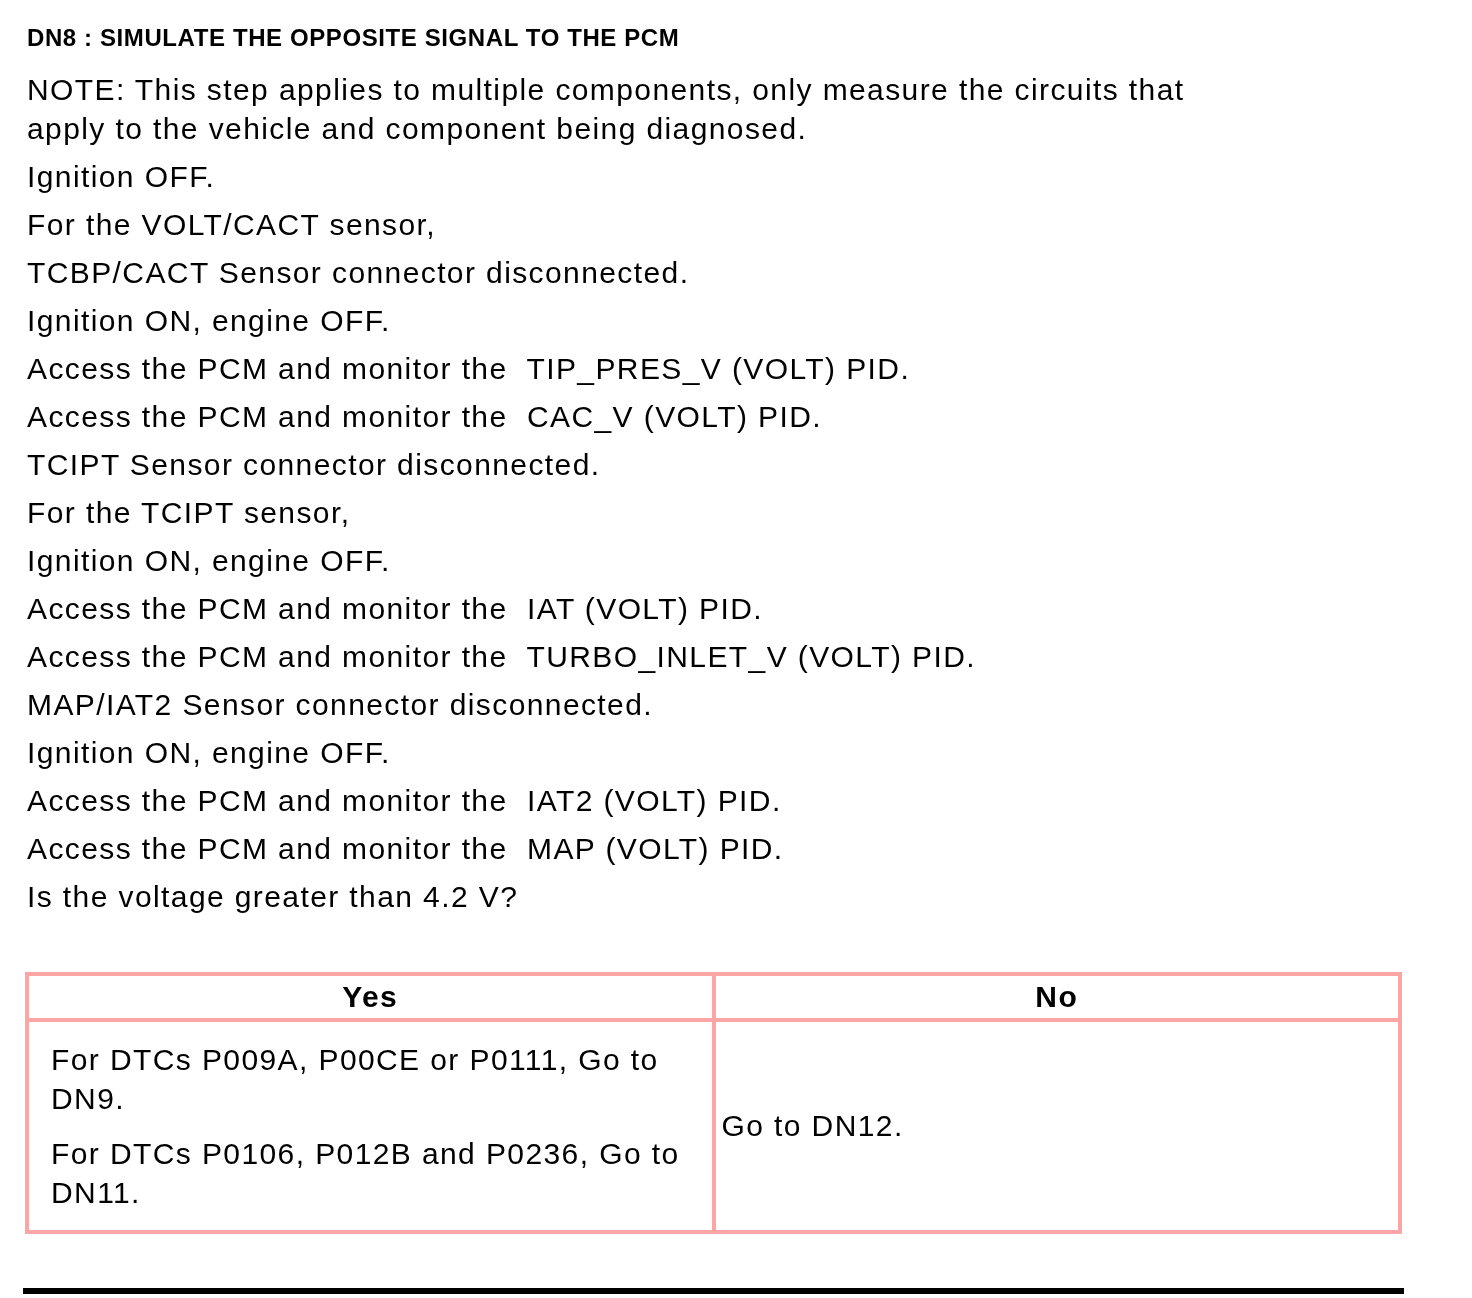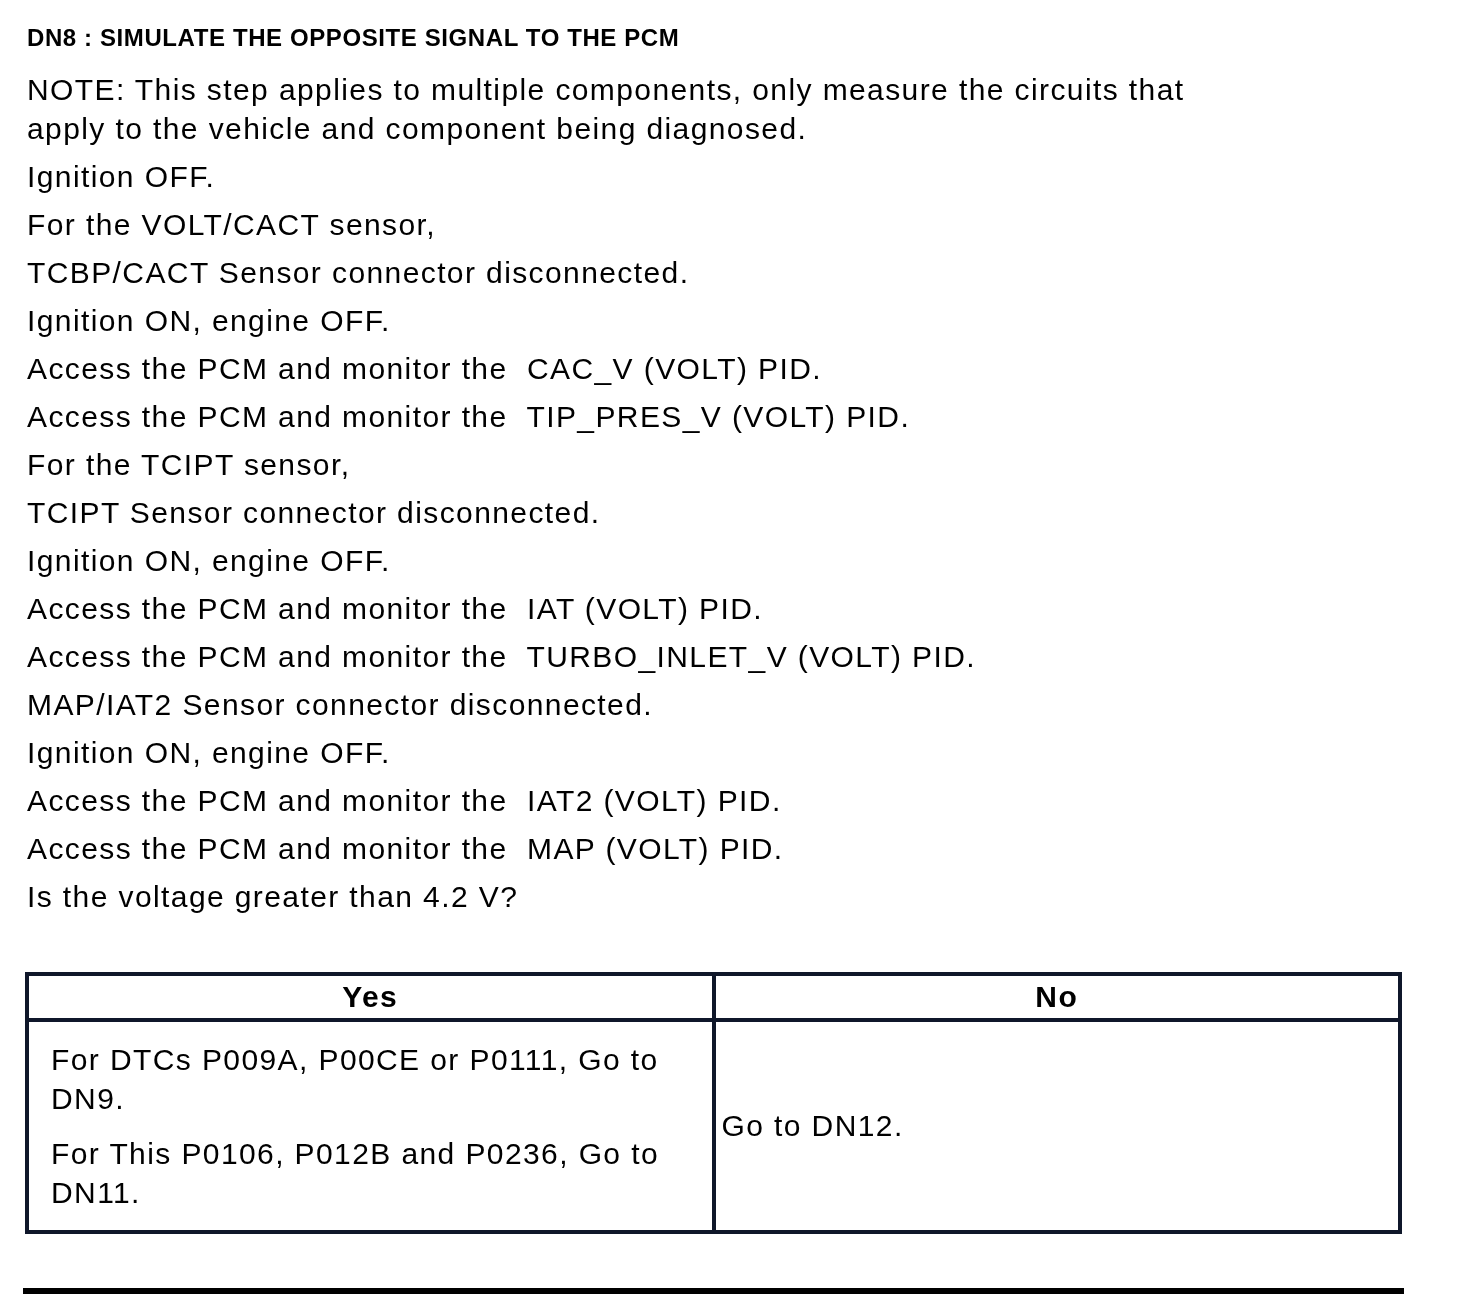--- a/index.html
+++ b/index.html
@@ -39,21 +39,21 @@
     font-weight: normal;
   }
   .decision-table {
     border-collapse: collapse;
     table-layout: fixed;
     width: 1377px;
     margin: 56px 0 0 -2px;
   }
   .decision-table th,
   .decision-table td {
-    border: 4px solid #0f172a;
+    border: 4px solid #fca5a5;
     font-size: 30px;
     letter-spacing: 1.4px;
   }
   .decision-table th {
     width: 50%;
     height: 38px;
     text-align: center;
     vertical-align: middle;
     font-weight: bold;
     padding: 2px 4px;
@@ -87,44 +87,44 @@
 
 <div class="page">
 
   <h1 class="heading">DN8 : SIMULATE THE OPPOSITE SIGNAL TO THE PCM</h1>
 
   <p class="para">NOTE: This step applies to multiple components, only measure the circuits that apply to the vehicle and component being diagnosed.</p>
   <p class="para">Ignition OFF.</p>
   <p class="para">For the VOLT/CACT sensor,</p>
   <p class="para">TCBP/CACT Sensor connector disconnected.</p>
   <p class="para">Ignition ON, engine OFF.</p>
+  <p class="para">Access the PCM and monitor the  TIP_PRES_V (VOLT) PID.</p>
   <p class="para">Access the PCM and monitor the  CAC_V (VOLT) PID.</p>
-  <p class="para">Access the PCM and monitor the  TIP_PRES_V (VOLT) PID.</p>
+  <p class="para">TCIPT Sensor connector disconnected.</p>
   <p class="para">For the TCIPT sensor,</p>
-  <p class="para">TCIPT Sensor connector disconnected.</p>
   <p class="para">Ignition ON, engine OFF.</p>
   <p class="para">Access the PCM and monitor the  IAT (VOLT) PID.</p>
   <p class="para">Access the PCM and monitor the  TURBO_INLET_V (VOLT) PID.</p>
   <p class="para">MAP/IAT2 Sensor connector disconnected.</p>
   <p class="para">Ignition ON, engine OFF.</p>
   <p class="para">Access the PCM and monitor the  IAT2 (VOLT) PID.</p>
   <p class="para">Access the PCM and monitor the  MAP (VOLT) PID.</p>
 
   <p class="para question">Is the voltage greater than 4.2 V?</p>
 
   <table class="decision-table">
     <tbody>
         <tr>
       <th>Yes</th>
       <th>No</th>
     </tr>
     <tr>
       <td class="cell-yes">
         <p class="cell-line">For DTCs P009A, P00CE or P0111, Go to DN9.</p>
-        <p class="cell-line">For This P0106, P012B and P0236, Go to DN11.</p>
+        <p class="cell-line">For DTCs P0106, P012B and P0236, Go to DN11.</p>
       </td>
       <td class="cell-no">Go to DN12.</td>
     </tr>
   </tbody>
     </table>
 
   <div class="bottom-rule"></div>
 
 </div>
 

